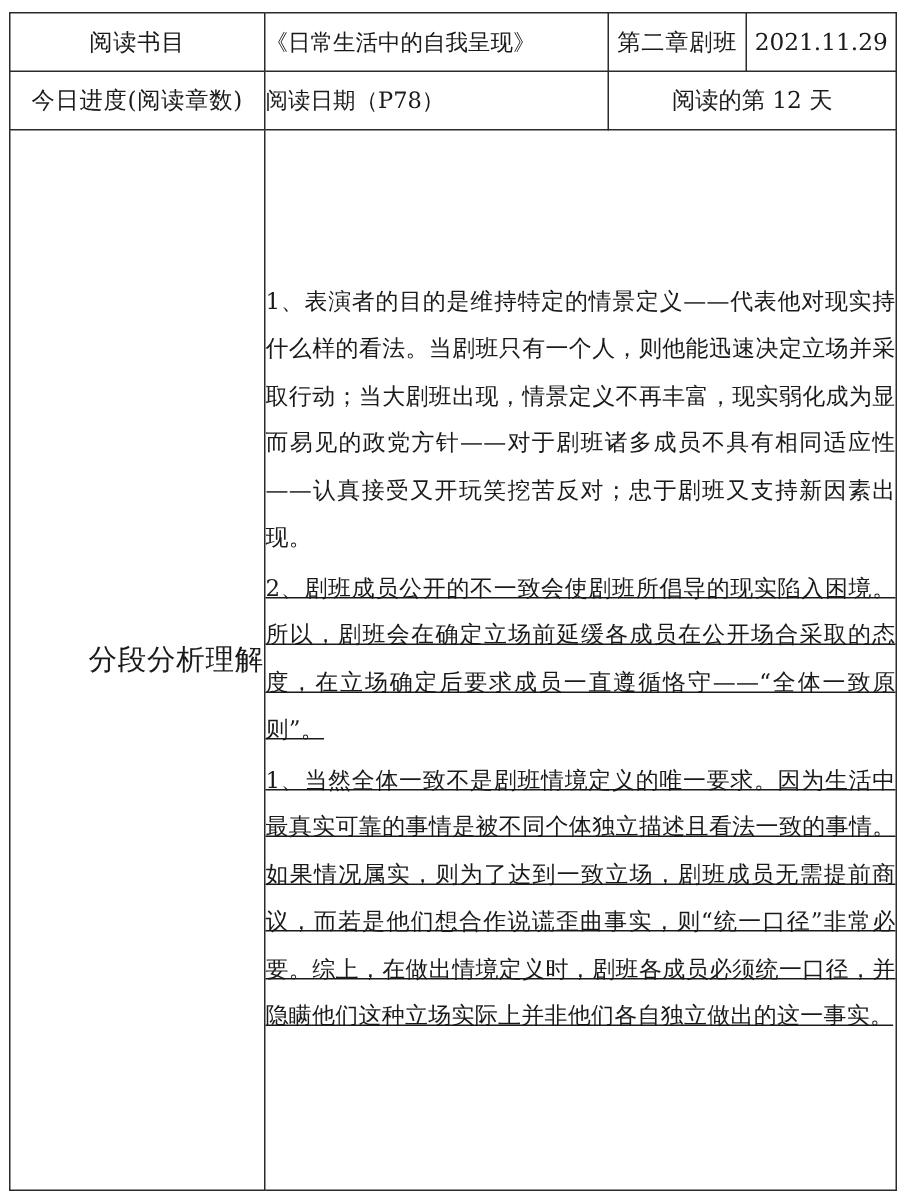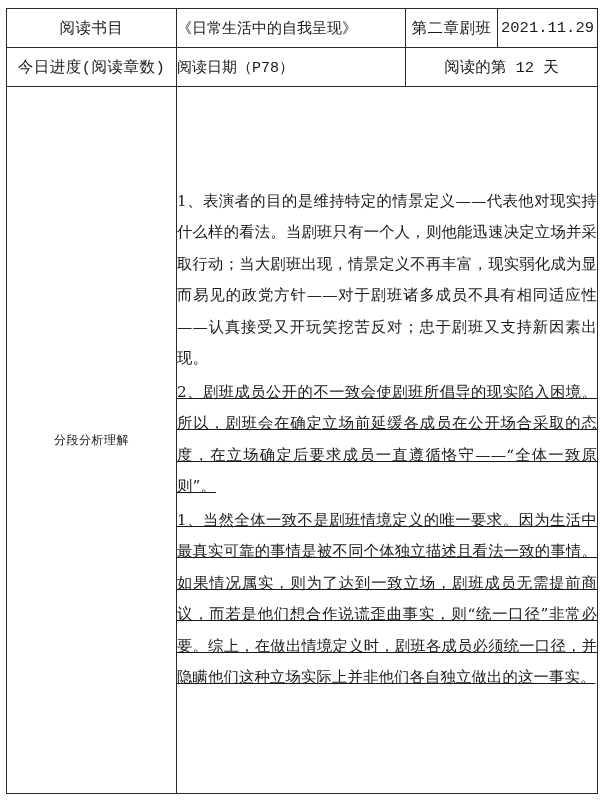--- a/index.html
+++ b/index.html
@@ -27,21 +27,20 @@
     border-collapse: collapse;
     table-layout: fixed;
   }
   table.reading-table td {
     border: 1px solid #2b2b2b;
     vertical-align: middle;
     padding: 0;
   }
   .cell-pad {
     padding: 8px 10px;
-    font-family: Liberation Mono, monospace;
   }
   .label-cell {
     text-align: center;
     font-size: 15.5px;
     letter-spacing: 0.5px;
     white-space: nowrap;
   }
   .value-center {
     text-align: center;
     font-size: 15.5px;
@@ -51,22 +50,22 @@
     font-size: 15px;
     padding-left: 12px;
   }
   .row-head td {
     height: 38px;
   }
   .row-progress td {
     height: 38px;
   }
   .analysis-label {
-    text-align: center;
-    font-size: 12px;
+    text-align: right;
+    font-size: 19px;
     width: 170px;
     letter-spacing: 0.5px;
   }
   .analysis-body {
     vertical-align: top;
     padding: 10px 14px 10px 14px;
     border-radius: 32px;
   }
   .para {
     font-size: 15.3px;

